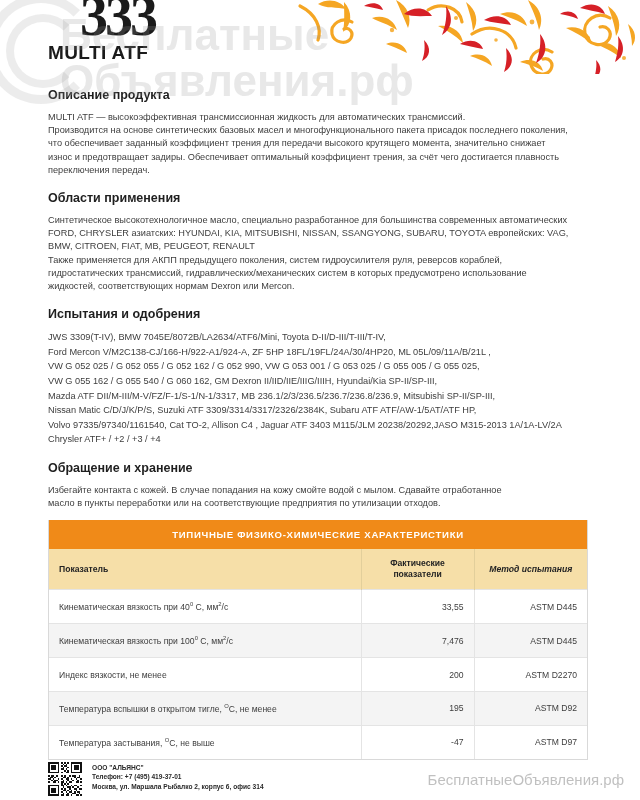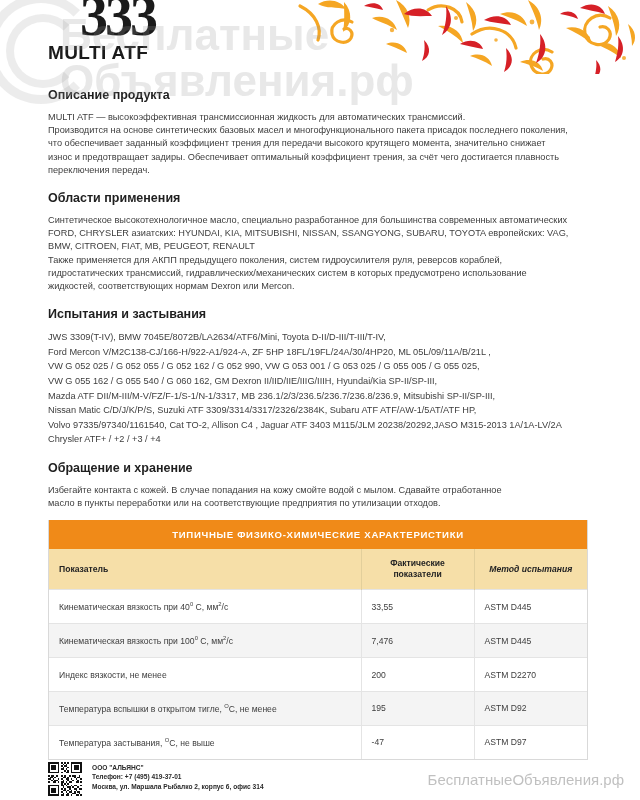--- a/index.html
+++ b/index.html
@@ -147,21 +147,21 @@
   table.spec th.c2, table.spec th.c3 { text-align: center; }
   table.spec th:last-child { border-right: none; font-style: italic; }
   table.spec td {
     font-size: 8.6px;
     color: #3d3d3d;
     padding: 11px 10px;
     border-right: 1px solid #e4e4e4;
     border-top: 1px solid #e4e4e4;
     vertical-align: middle;
   }
-  table.spec td.c2, table.spec td.c3 { text-align: left; }
+  table.spec td.c2, table.spec td.c3 { text-align: right; }
   table.spec td:last-child { border-right: none; }
   table.spec tr.alt td { background: #f4f4f4; }
   table.spec tr.plain td { background: #ffffff; }
   .col1 { width: 58%; }
   .col2 { width: 21%; }
   .col3 { width: 21%; }
   sup { font-size: 0.68em; vertical-align: super; }
 
   
   .footer {
@@ -261,21 +261,21 @@
   <h2 class="section">Области применения</h2>
   <div class="para">
     <p class="line">Синтетическое высокотехнологичное масло, специально разработанное для большинства современных автоматических</p>
     <p class="line">FORD, CHRYSLER азиатских: HYUNDAI, KIA, MITSUBISHI, NISSAN, SSANGYONG, SUBARU, TOYOTA европейских: VAG,</p>
     <p class="line">BMW, CITROEN, FIAT, MB, PEUGEOT, RENAULT</p>
     <p class="line">Также применяется для АКПП предыдущего поколения, систем гидроусилителя руля, реверсов кораблей,</p>
     <p class="line">гидростатических трансмиссий, гидравлических/механических систем в которых предусмотрено использование</p>
     <p class="line">жидкостей, соответствующих нормам Dexron или Mercon.</p>
   </div>
 
-  <h2 class="section">Испытания и застывания</h2>
+  <h2 class="section">Испытания и одобрения</h2>
   <div class="para approvals">
     <p class="line">JWS 3309(T-IV), BMW 7045E/8072B/LA2634/ATF6/Mini, Toyota D-II/D-III/T-III/T-IV,</p>
     <p class="line">Ford Mercon V/M2C138-CJ/166-H/922-A1/924-A, ZF 5HP 18FL/19FL/24A/30/4HP20, ML 05L/09/11A/B/21L ,</p>
     <p class="line">VW G 052 025 / G 052 055 / G 052 162 / G 052 990, VW G 053 001 / G 053 025 / G 055 005 / G 055 025,</p>
     <p class="line">VW G 055 162 / G 055 540 / G 060 162, GM Dexron II/IID/IIE/IIIG/IIIH, Hyundai/Kia SP-II/SP-III,</p>
     <p class="line">Mazda ATF DII/M-III/M-V/FZ/F-1/S-1/N-1/3317, MB 236.1/2/3/236.5/236.7/236.8/236.9, Mitsubishi SP-II/SP-III,</p>
     <p class="line">Nissan Matic C/D/J/K/P/S, Suzuki ATF 3309/3314/3317/2326/2384K, Subaru ATF ATF/AW-1/5AT/ATF HP,</p>
     <p class="line">Volvo 97335/97340/1161540, Cat TO-2, Allison C4 , Jaguar ATF 3403 M115/JLM 20238/20292,JASO M315-2013 1A/1A-LV/2A</p>
     <p class="line">Chrysler ATF+ / +2 / +3 / +4</p>
   </div>

